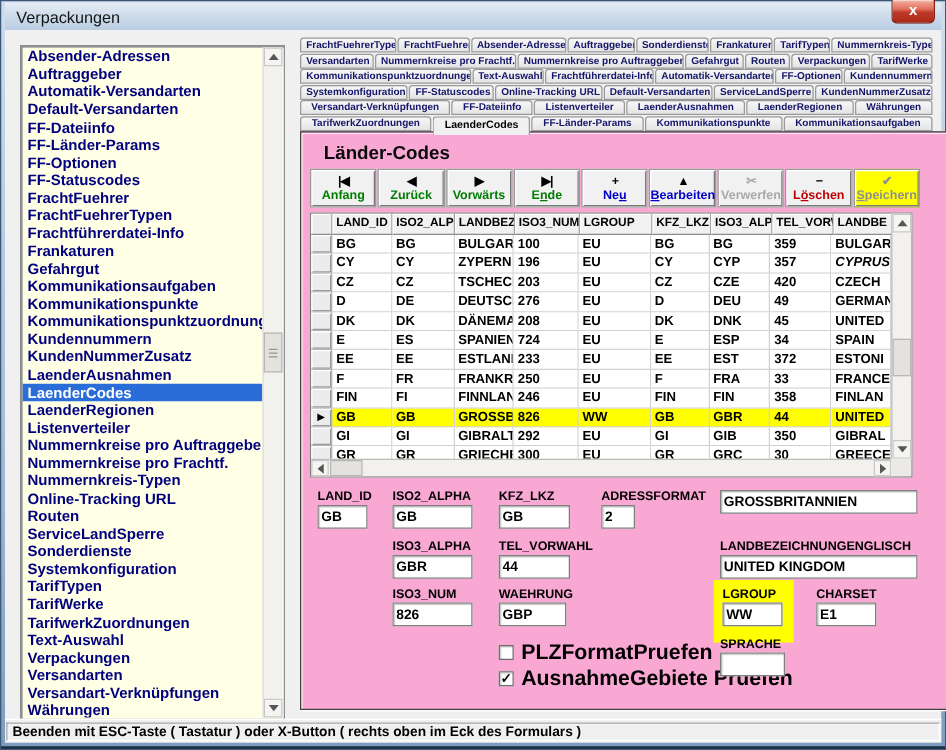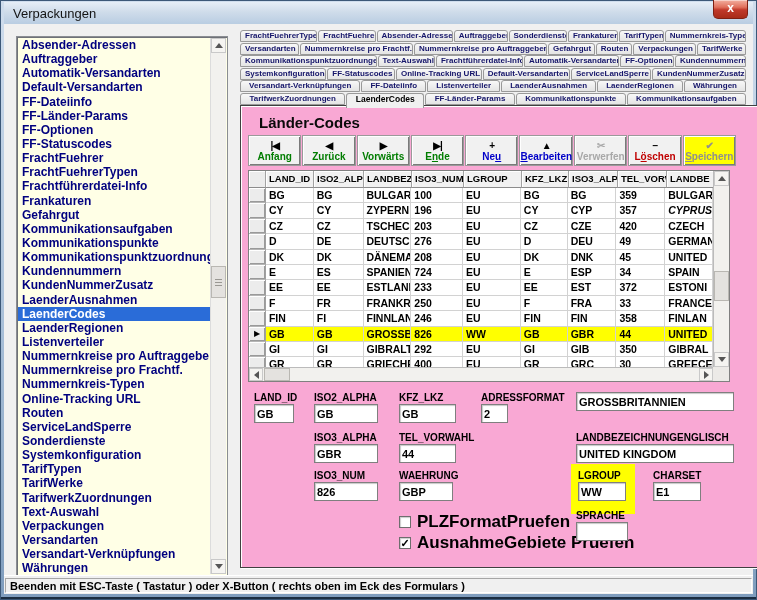--- a/index.html
+++ b/index.html
@@ -410,21 +410,21 @@
               <div class="gc" style="width: 47px;">GI</div>
               <div class="gc" style="width: 49px;">GIB</div>
               <div class="gc" style="width: 49px;">350</div>
               <div class="gc" style="width: 48px;">GIBRAL</div>
             </div>
             <div class="grow">
               <div class="gsc"></div>
               <div class="gc" style="width: 48px;">GR</div>
               <div class="gc" style="width: 50px;">GR</div>
               <div class="gc" style="width: 48px;">GRIECHENL</div>
-              <div class="gc" style="width: 52px;">400</div>
+              <div class="gc" style="width: 52px;">300</div>
               <div class="gc" style="width: 58px;">EU</div>
               <div class="gc" style="width: 47px;">GR</div>
               <div class="gc" style="width: 49px;">GRC</div>
               <div class="gc" style="width: 49px;">30</div>
               <div class="gc" style="width: 48px;">GREECE</div>
             </div>
           </div>
         <div class="grid-vscroll">
           <div class="arrow-box" style="top:0;">
               <span class="arr-up"></span>

